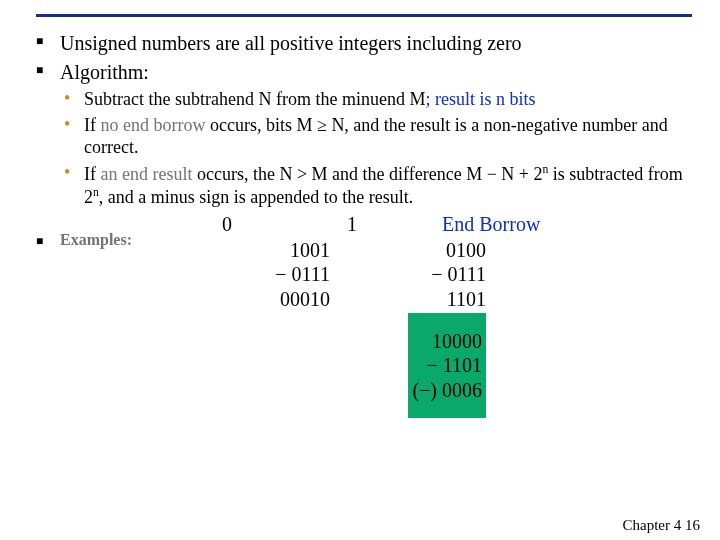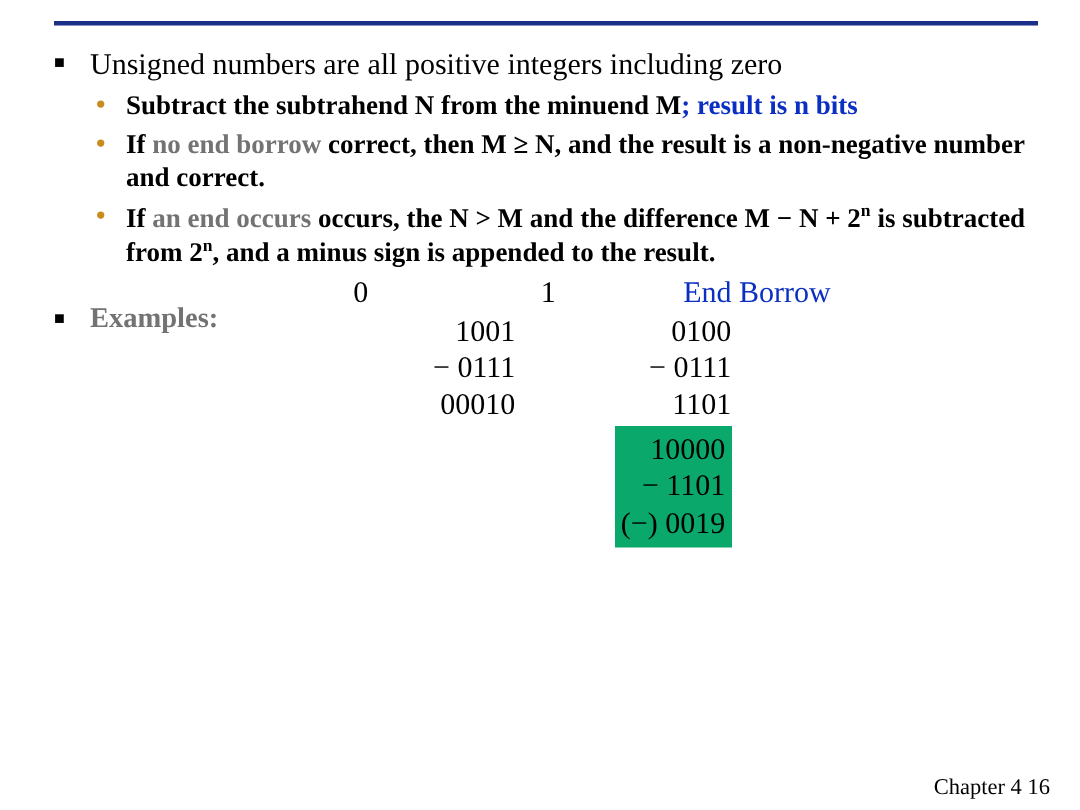--- a/index.html
+++ b/index.html
@@ -39,21 +39,21 @@
   .b1::before {
     content: "■";
     position: absolute;
     left: 0;
     top: 3px;
     font-size: 12px;
     color: #000;
   }
   .b2 {
     font-size: 18px;
-    font-weight: bold;
+    font-weight: normal;
     margin: 4px 0 4px 0;
     padding-left: 20px;
     margin-left: 28px;
     position: relative;
     line-height: 1.22;
   }
   .b2::before {
     content: "•";
     position: absolute;
     left: 0;
@@ -63,36 +63,36 @@
   }
   .red { color: #737373; }
   .blue { color: #0b2fc2; }
   .bold { font-weight: bold; }
   .examples-row {
     display: flex;
     align-items: flex-start;
     margin-top: 2px;
   }
   .examples-label {
-    font-size: 19px;
+    font-size: 16px;
     position: relative;
     padding-left: 24px;
     margin-top: 18px;
   }
   .examples-label::before {
     content: "■";
     position: absolute;
     left: 0;
     top: 3px;
     font-size: 12px;
     color: #000;
   }
   .mathcols {
     display: flex;
-    gap: 34px;
+    gap: 46px;
     margin-left: 48px;
     font-size: 20px;
     line-height: 1.22;
   }
   .col {
     text-align: right;
     min-width: 110px;
     position: relative;
   }
   .lbl-row {
@@ -101,21 +101,21 @@
     margin-bottom: 2px;
   }
   .lbl-row .c1 { width: 110px; text-align: center; }
   .lbl-row .c2 { width: 140px; text-align: center; }
   .lbl-row .eb { margin-left: 20px; color: #0b2fc2; font-weight: normal; }
   .ul { }
   .greenbox {
     background: #0aa86b;
     display: inline-block;
     text-align: right;
-    padding: 4px 4px;
+    padding: 16px 4px;
     line-height: 1.22;
     margin-top: 2px;
   }
   .chapter {
     position: absolute;
     right: 20px;
     bottom: 6px;
     font-size: 15px;
   }
   .foot-credit {
@@ -128,31 +128,32 @@
   }
   .sup { font-size: 0.65em; vertical-align: super; }
 </style>
 </head>
 <body>
 
 <div class="slide">
   <hr class="hr">
 
   <div class="b1">Unsigned numbers are all positive integers including zero</div>
+  <div class="b1">Algorithm:</div>
 
   <div class="b2">
     <span>Subtract the subtrahend N from the minuend M</span><span class="blue">; result is n bits</span>
   </div>
 
   <div class="b2">
-    <span>If </span><span class="red">no end borrow</span><span> correct, then M </span><span>≥</span><span> N, and the result is a non-negative number and correct.</span>
+    <span>If </span><span class="red">no end borrow</span><span> occurs, bits M </span><span>≥</span><span> N, and the result is a non-negative number and correct.</span>
   </div>
 
   <div class="b2">
-    <span>If </span><span class="red">an end occurs</span><span> occurs, the N &gt; M and the difference M </span><span>−</span><span> N + 2</span><span class="sup">n</span><span> is subtracted from 2</span><span class="sup">n</span><span>, and a minus sign is appended to the result.</span>
+    <span>If </span><span class="red">an end result</span><span> occurs, the N &gt; M and the difference M </span><span>−</span><span> N + 2</span><span class="sup">n</span><span> is subtracted from 2</span><span class="sup">n</span><span>, and a minus sign is appended to the result.</span>
   </div>
 
   <div class="examples-row">
     <div class="examples-label">
       <span class="red bold">Examples:</span>
     </div>
 
     <div style="margin-left:40px;">
       <div class="lbl-row">
         <div class="c1">0</div>
@@ -167,21 +168,21 @@
           <div>00010</div>
         </div>
 
         <div class="col">
           <div>0100</div>
           <div class="ul">− 0111</div>
           <div>1101</div>
           <div class="greenbox">
             <div>10000</div>
             <div class="ul">− 1101</div>
-            <div>(−) 0019</div>
+            <div>(−) 0006</div>
           </div>
         </div>
       </div>
     </div>
   </div>
 
   <div class="chapter">Chapter 4    16</div>
 </div>
 
 </body></html>

